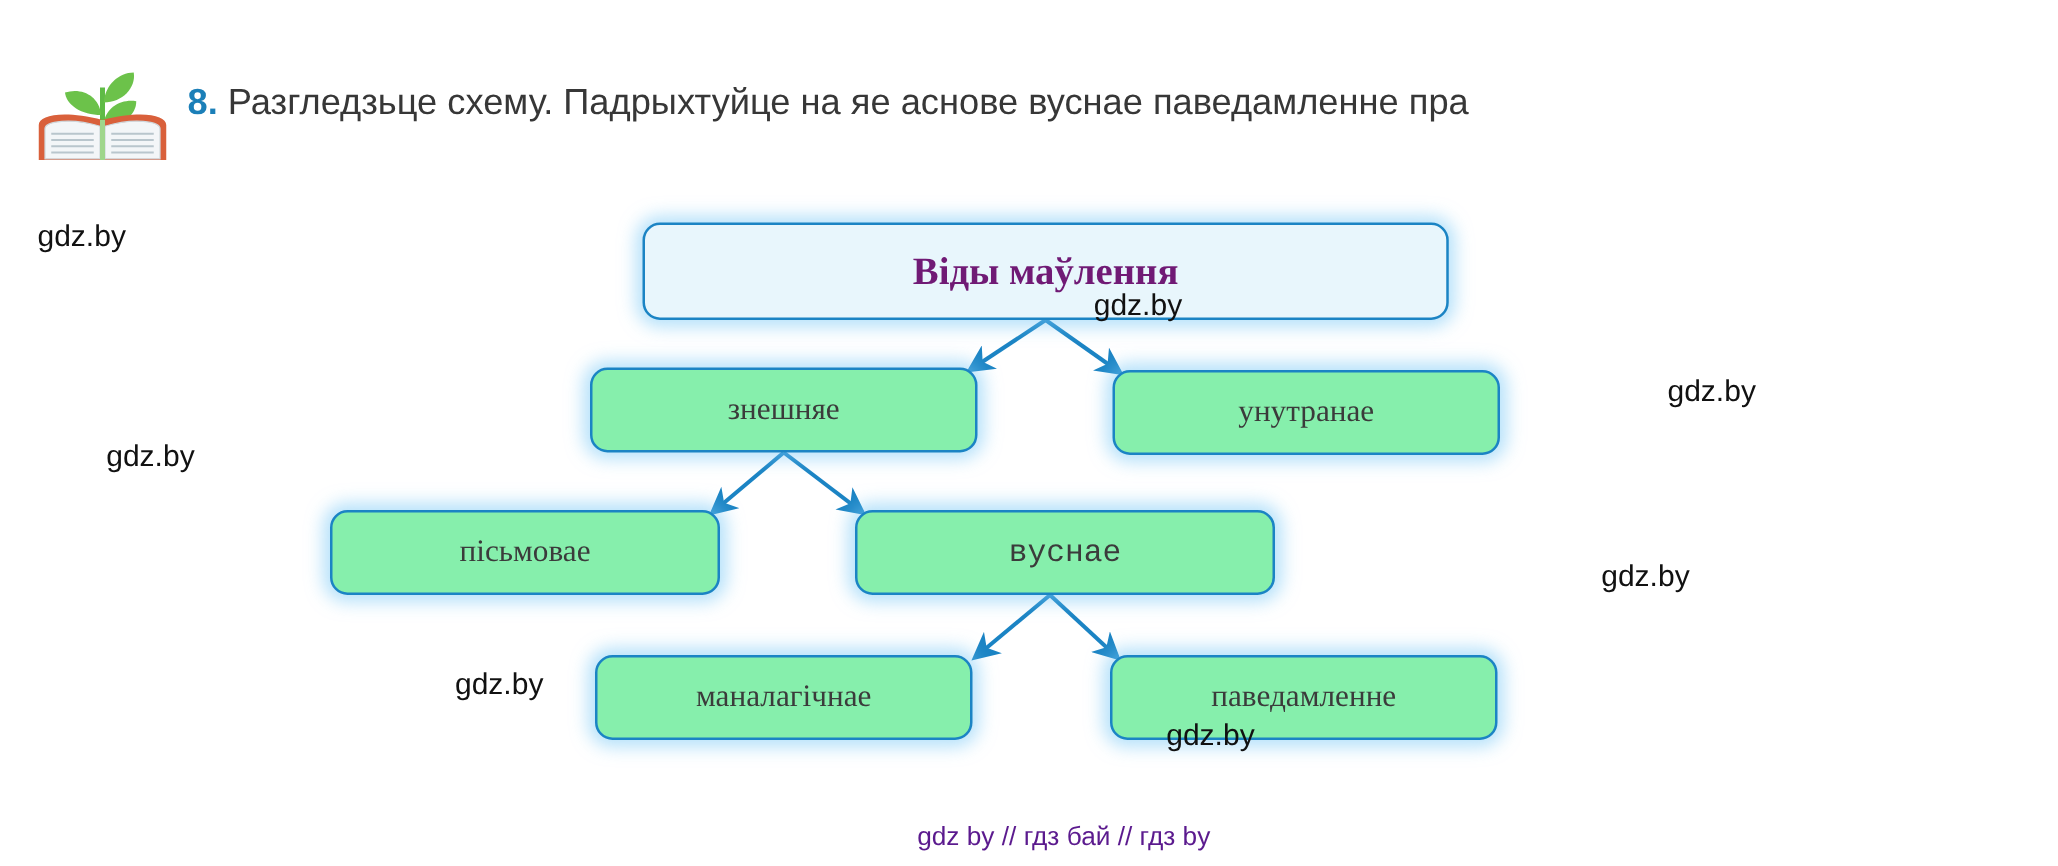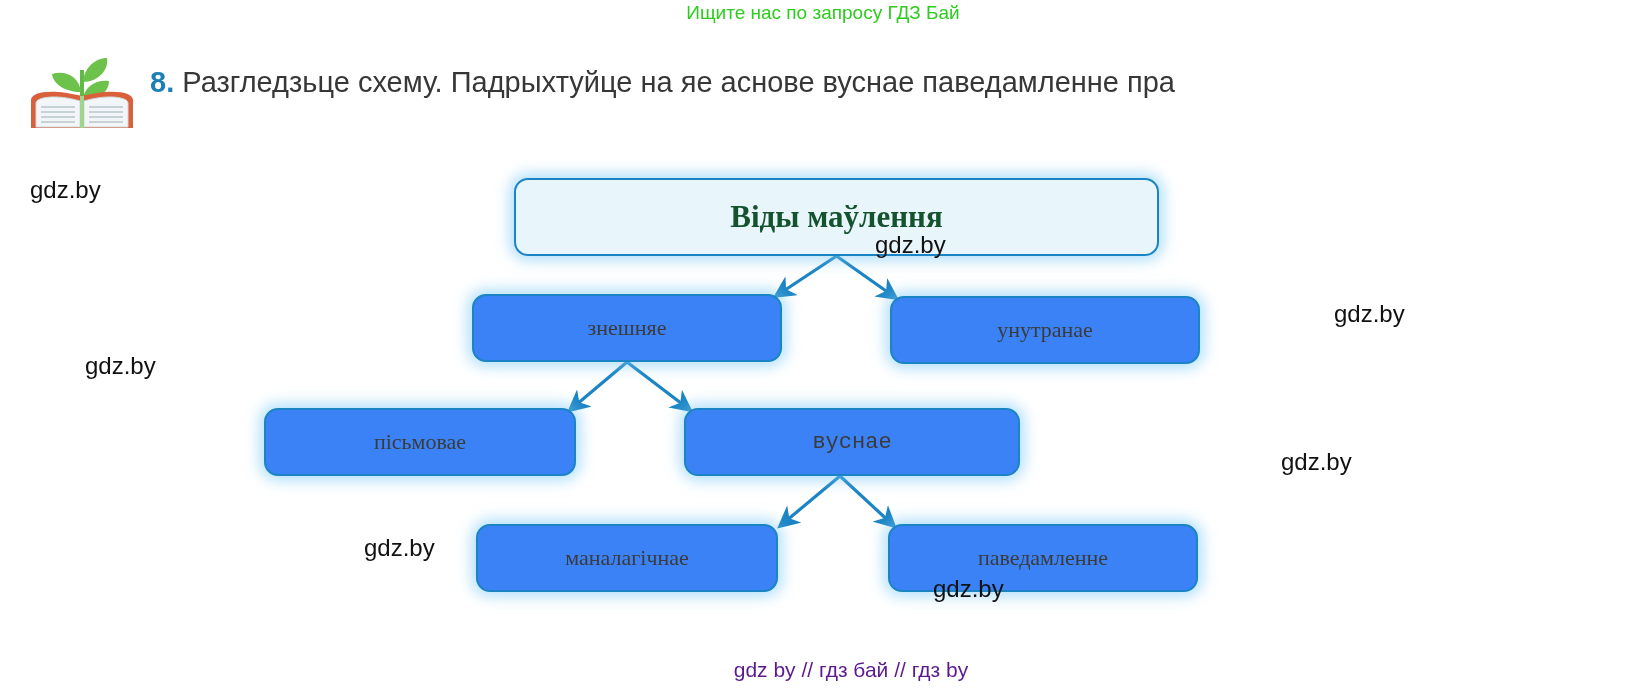--- a/index.html
+++ b/index.html
@@ -50,42 +50,41 @@
     padding-left:28px;
   }
 
   
   .diagram{position:absolute;left:0;top:160px;width:1646px;height:480px;}
   .node{
     position:absolute;
     box-sizing:border-box;
     border:2.5px solid #1b84c4;
     border-radius:14px;
-    background:#3b82f6;
+    background:#86efac;
     box-shadow:0 0 14px 5px rgba(120,200,245,.55);
     display:flex;align-items:center;justify-content:center;
     color:#3b3b3b;
     font-family:"Liberation Serif",serif;
-    font-size:22px;
+    font-size:25px;
     white-space:nowrap;
   }
   .node.root{
     background:#e8f6fc;
     font-weight:bold;
     font-size:31px;
-    color:#14532d;
+    color:#701a75;
   }
   svg.links{position:absolute;left:0;top:0;width:1646px;height:480px;overflow:visible;}
 </style>
 </head>
 <body>
 
 <div class="stage">
 
-  <div class="promo">Ищите нас по запросу ГДЗ Бай</div>
 
   <div class="book-icon">
     <svg viewBox="0 0 115 86" width="115" height="86">
 
       <path d="M57 74 L57 22" stroke="#5fbb46" stroke-width="4" fill="none"></path>
 
       <path d="M56 44 C40 44 28 36 27 26 C40 22 54 28 56 44 Z" fill="#6cc24a"></path>
 
       <path d="M58 34 C59 20 70 10 82 10 C84 22 73 34 58 34 Z" fill="#6cc24a"></path>
 

